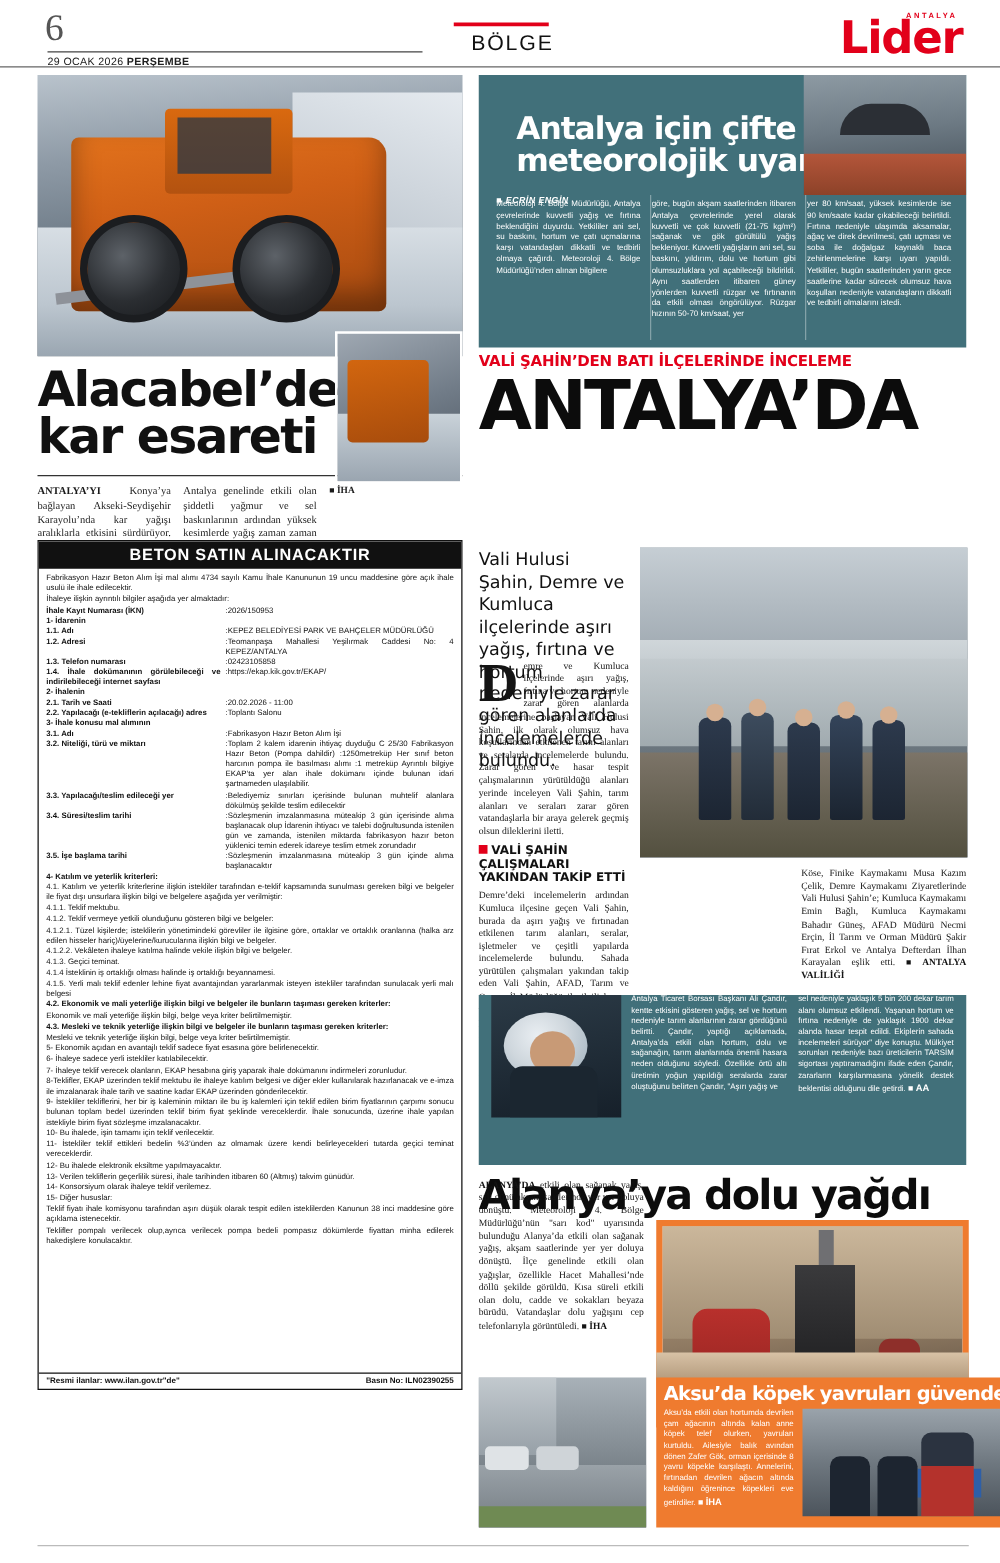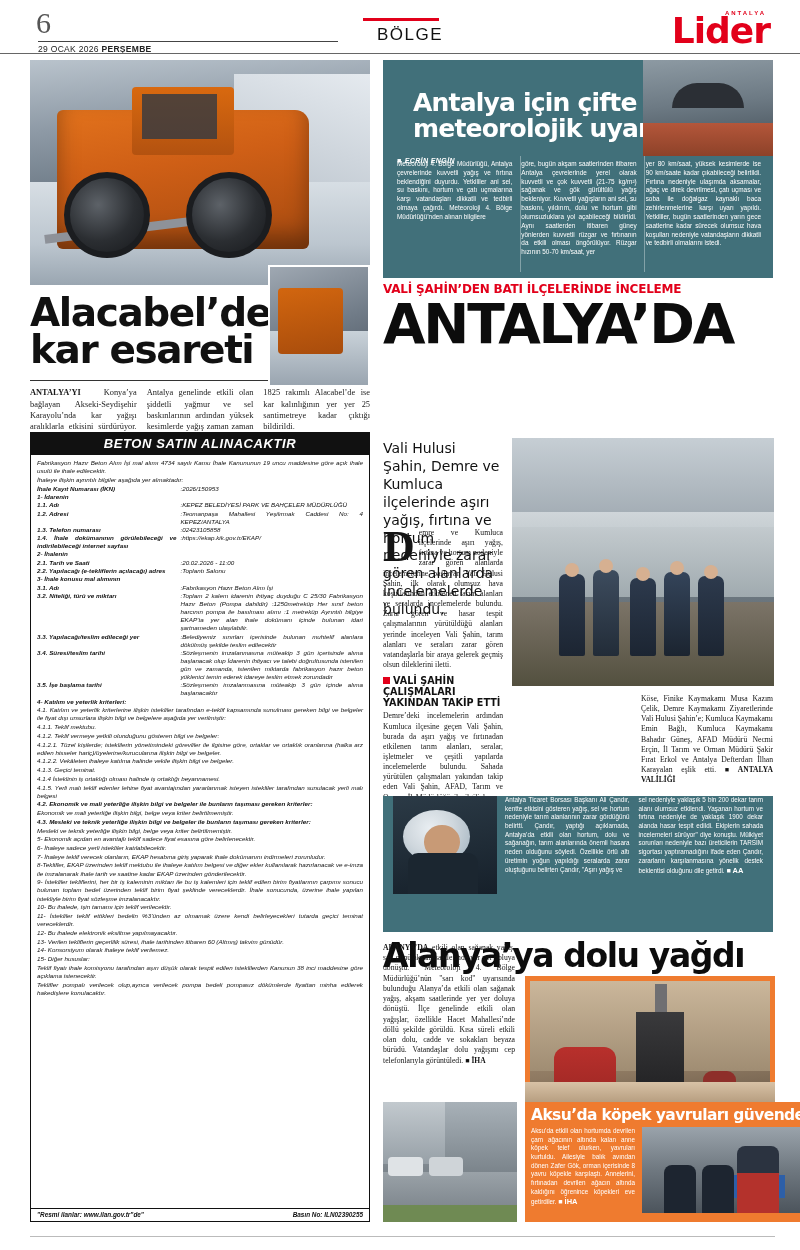--- a/index.html
+++ b/index.html
@@ -202,26 +202,25 @@
   .sq::before {
     content: "\25A0";
     font-size: 7px;
     margin-right: 2px;
   }
 
   
   .tender {
     position: absolute;
     left: 30px; top: 432px;
-    width: 340px; height: 790px;
+    width: 340px; height: 680px;
     border: 1px solid #111;
     background: #fff;
     box-sizing: border-box;
     overflow: hidden;
-    font-style: italic;
   }
   .tender-title {
     background: #111;
     color: #fff;
     text-align: center;
     font-size: 13px;
     font-weight: bold;
     letter-spacing: 0.6px;
     padding: 3px 0 4px;
   }
@@ -674,21 +673,20 @@
 
     <div class="three-col">
       <div class="col">
         <span class="lead">ANTALYA’YI</span>
         <span>Konya’ya bağlayan Akseki-Seydişehir Karayolu’nda kar yağışı aralıklarla etkisini sürdürüyor. Günlerdir</span>
       </div>
       <div class="col">
         <span>Antalya genelinde etkili olan şiddetli yağmur ve sel baskınlarının ardından yüksek kesimlerde yağış zaman zaman kara dönüşüyor.</span>
       </div>
       <div class="col">
-        <span>1825 rakımlı Alacabel’de ise kar kalınlığının yer yer 25 santimetreye kadar çıktığı bildirildi.</span>
         <div class="agency sq">İHA</div>
       </div>
     </div>
   </div>
 
   <div class="tender">
     <div class="tender-title">BETON SATIN ALINACAKTIR</div>
     <div class="tender-body">
       <p>Fabrikasyon Hazır Beton Alım İşi mal alımı 4734 sayılı Kamu İhale Kanununun 19 uncu maddesine göre açık ihale usulü ile ihale edilecektir.</p>
       <p>İhaleye ilişkin ayrıntılı bilgiler aşağıda yer almaktadır:</p>

